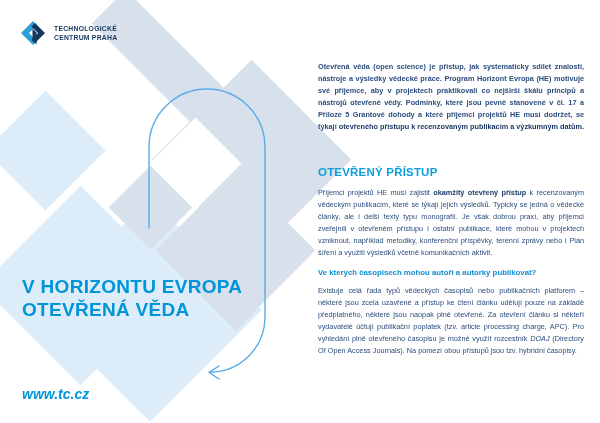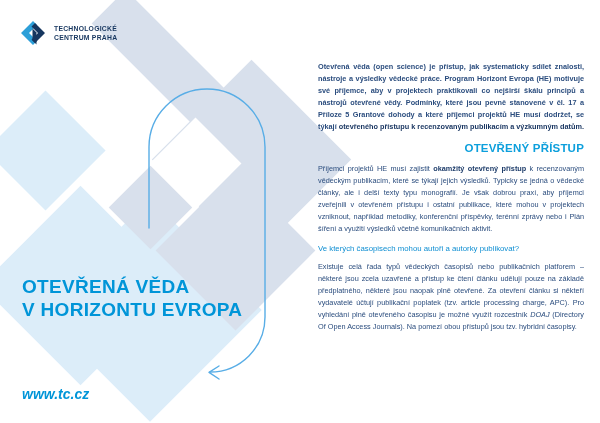--- a/index.html
+++ b/index.html
@@ -28,22 +28,22 @@
   .logo-text{margin-left:6px;color:#16365f;font-weight:700;font-size:6.8px;
              line-height:8.6px;letter-spacing:0.25px;}
   
   .col{position:absolute;left:318px;top:61px;width:266px;z-index:5;color:#2b4d7e;}
   .para{font-size:7.3px;line-height:12px;text-align:justify;margin:0;}
   .para .seg-bold{font-weight:700;color:#1d3c6a;}
   .para .seg-italic{font-style:italic;}
   .intro{font-weight:700;color:#2b4d7e;}
   .intro .seg-bold{color:#16335f;}
   .section-heading{color:#0c9fdc;font-weight:700;font-size:11.5px;line-height:14.5px;
-                   letter-spacing:0.2px;margin:8px 0 7px 0;text-align:right;}
-  .question-heading{color:#0e8ed2;font-weight:400;font-size:7.8px;line-height:10px;
+                   letter-spacing:0.2px;margin:32px 0 7px 0;}
+  .question-heading{color:#0e8ed2;font-weight:700;font-size:7.8px;line-height:10px;
                     margin:9px 0 5px 0;}
   .mt7{margin-top:7px;}
   
   .page-title{position:absolute;left:22px;top:276px;z-index:5;color:#0095d8;
               font-weight:700;font-size:19px;line-height:22.5px;letter-spacing:0.3px;}
   .site-url{position:absolute;left:22px;top:386px;z-index:5;color:#0095d8;
             font-weight:700;font-style:italic;font-size:14px;text-decoration:none;}
 </style>
 </head>
 <body>
@@ -85,19 +85,19 @@
 
     <p class="para"><span>Příjemci projektů HE musí zajistit </span><span class="seg-bold">okamžitý otevřený přístup</span><span> k recenzovaným vědeckým publikacím, které se týkají jejich výsledků. Typicky se jedná o vědecké články, ale i delší texty typu monografií. Je však dobrou praxí, aby příjemci zveřejnili v otevřeném přístupu i ostatní publikace, které mohou v projektech vzniknout, například metodiky, konferenční příspěvky, terénní zprávy nebo i Plán šíření a využití výsledků včetně komunikačních aktivit.</span></p>
 
     <div class="question-heading">Ve kterých časopisech mohou autoři a autorky publikovat?</div>
 
 
     <p class="para mt7"><span>Existuje celá řada typů vědeckých časopisů nebo publikačních platforem – některé jsou zcela uzavřené a přístup ke čtení článku udělují pouze na základě předplatného, některé jsou naopak plně otevřené. Za otevření článku si někteří vydavatelé účtují publikační poplatek (tzv. article processing charge, APC). Pro vyhledání plně otevřeného časopisu je možné využít rozcestník </span><span class="seg-italic">DOAJ</span><span> (Directory Of Open Access Journals). Na pomezí obou přístupů jsou tzv. hybridní časopisy.</span></p>
   </div>
 
   <div class="page-title">
+    <div>V HORIZONTU EVROPA</div>
     <div>OTEVŘENÁ VĚDA</div>
-    <div>V HORIZONTU EVROPA</div>
   </div>
 
   <a class="site-url" href="#">www.tc.cz</a>
 
 </div>
 
 </body></html>

